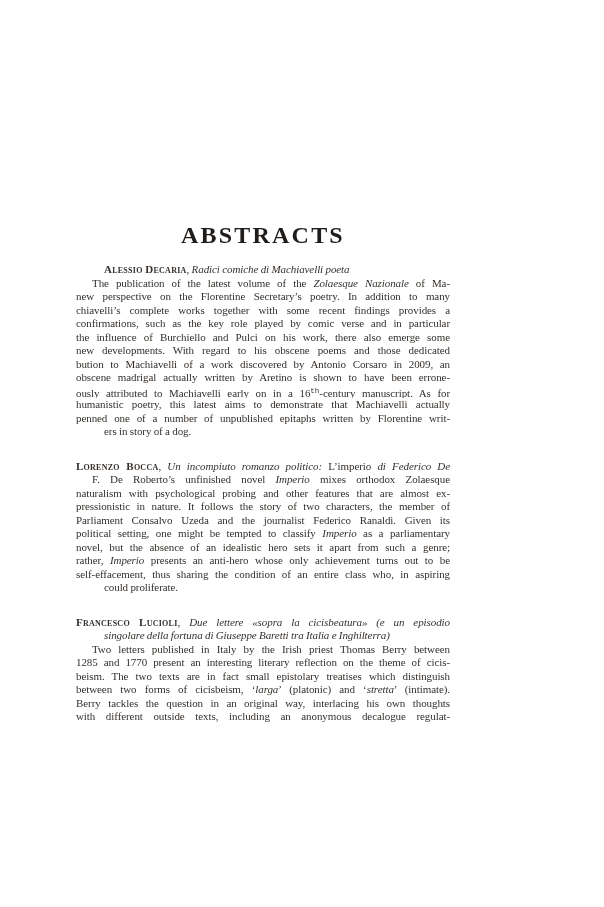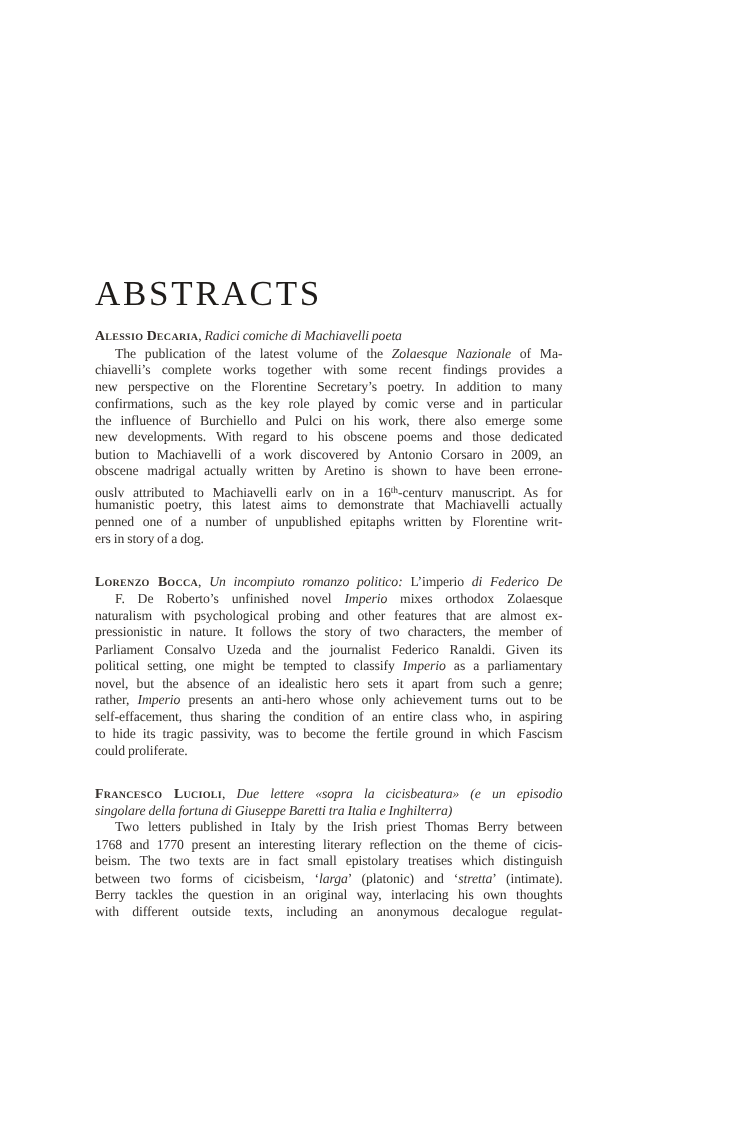--- a/index.html
+++ b/index.html
@@ -16,68 +16,70 @@
     position: relative;
   }
   main.page {
     position: absolute;
     left: 76px;
     top: 224px;
     width: 374px;
   }
   h1.page-title {
     margin: 0 0 16px 0;
-    font-size: 28px;
+    font-size: 24px;
     line-height: 23px;
-    font-weight: 400;
+    font-weight: 700;
+    text-align: center;
     letter-spacing: 2.2px;
     color: var(--heading-ink, #1f1c1a);
   }
   .entry { margin: 0; }
   .entry + .entry { margin-top: 21px; }
   .entry-heading, .entry-body { margin: 0; }
   .line {
     font-size: 11px;
     line-height: 13.5px;
     height: 13.5px;
     overflow: hidden;
     letter-spacing: -0.08px;
     word-spacing: -0.3px;
     text-align: justify;
     text-align-last: justify;
   }
-  .line.nj { text-align-last: left; }
+  .line.nj { text-align-last: left; margin-left: 28px; }
   .line.ind { text-indent: 16px; }
   .sc {
     font-variant: small-caps;
     font-weight: 700;
     letter-spacing: 0.25px;
   }
   .it { font-style: italic; }
   .rm { font-style: normal; }
   .sup {
     font-size: 7.5px;
     vertical-align: 3.5px;
     letter-spacing: 0;
+    font-family: Liberation Mono, monospace;
   }
 </style>
 </head>
 <body style="background: rgb(255, 255, 255);">
 
 <main class="page">
   <h1 class="page-title">ABSTRACTS</h1>
   <section>
       <article class="entry">
         <div class="entry-heading">
           <div class="line nj"><span class="sc">Alessio Decaria</span><span class="rm">, </span><span class="it">Radici comiche di Machiavelli poeta</span></div>
         </div>
         <div class="entry-body">
           <div class="line ind"><span class="rm">The publication of the latest volume of the </span><span class="it">Zolaesque Nazionale</span><span class="rm"> of Ma-</span></div>
+          <div class="line"><span class="rm">new perspective on the Florentine Secretary’s poetry. In addition to many</span></div>
           <div class="line"><span class="rm">chiavelli’s complete works together with some recent findings provides a</span></div>
-          <div class="line"><span class="rm">new perspective on the Florentine Secretary’s poetry. In addition to many</span></div>
           <div class="line"><span class="rm">confirmations, such as the key role played by comic verse and in particular</span></div>
           <div class="line"><span class="rm">the influence of Burchiello and Pulci on his work, there also emerge some</span></div>
           <div class="line"><span class="rm">new developments. With regard to his obscene poems and those dedicated</span></div>
           <div class="line"><span class="rm">bution to Machiavelli of a work discovered by Antonio Corsaro in 2009, an</span></div>
           <div class="line"><span class="rm">obscene madrigal actually written by Aretino is shown to have been errone-</span></div>
           <div class="line"><span class="rm">ously attributed to Machiavelli early on in a 16</span><span class="sup">th</span><span class="rm">-century manuscript. As for</span></div>
           <div class="line"><span class="rm">humanistic poetry, this latest aims to demonstrate that Machiavelli actually</span></div>
           <div class="line"><span class="rm">penned one of a number of unpublished epitaphs written by Florentine writ-</span></div>
           <div class="line nj"><span class="rm">ers in story of a dog.</span></div>
         </div>
@@ -88,32 +90,31 @@
         </div>
         <div class="entry-body">
           <div class="line ind"><span class="rm">F. De Roberto’s unfinished novel </span><span class="it">Imperio</span><span class="rm"> mixes orthodox Zolaesque</span></div>
           <div class="line"><span class="rm">naturalism with psychological probing and other features that are almost ex-</span></div>
           <div class="line"><span class="rm">pressionistic in nature. It follows the story of two characters, the member of</span></div>
           <div class="line"><span class="rm">Parliament Consalvo Uzeda and the journalist Federico Ranaldi. Given its</span></div>
           <div class="line"><span class="rm">political setting, one might be tempted to classify </span><span class="it">Imperio</span><span class="rm"> as a parliamentary</span></div>
           <div class="line"><span class="rm">novel, but the absence of an idealistic hero sets it apart from such a genre;</span></div>
           <div class="line"><span class="rm">rather, </span><span class="it">Imperio</span><span class="rm"> presents an anti-hero whose only achievement turns out to be</span></div>
           <div class="line"><span class="rm">self-effacement, thus sharing the condition of an entire class who, in aspiring</span></div>
-          <div class="line"><span class="rm">to hide its tragic passivity, was to become the fertile ground in which Fascism</span></div>
           <div class="line nj"><span class="rm">could proliferate.</span></div>
         </div>
       </article>
       <article class="entry">
         <div class="entry-heading">
           <div class="line"><span class="sc">Francesco Lucioli</span><span class="rm">, </span><span class="it">Due lettere «sopra la cicisbeatura» (e un episodio</span></div>
           <div class="line nj"><span class="it">singolare della fortuna di Giuseppe Baretti tra Italia e Inghilterra)</span></div>
         </div>
         <div class="entry-body">
           <div class="line ind"><span class="rm">Two letters published in Italy by the Irish priest Thomas Berry between</span></div>
-          <div class="line"><span class="rm">1768 and 1770 present an interesting literary reflection on the theme of cicis-</span></div>
+          <div class="line"><span class="rm">1285 and 1770 present an interesting literary reflection on the theme of cicis-</span></div>
           <div class="line"><span class="rm">beism. The two texts are in fact small epistolary treatises which distinguish</span></div>
           <div class="line"><span class="rm">between two forms of cicisbeism, ‘</span><span class="it">larga</span><span class="rm">’ (platonic) and ‘</span><span class="it">stretta</span><span class="rm">’ (intimate).</span></div>
           <div class="line"><span class="rm">Berry tackles the question in an original way, interlacing his own thoughts</span></div>
           <div class="line"><span class="rm">with different outside texts, including an anonymous decalogue regulat-</span></div>
         </div>
       </article>
     </section>
 </main>
 
 </body></html>

